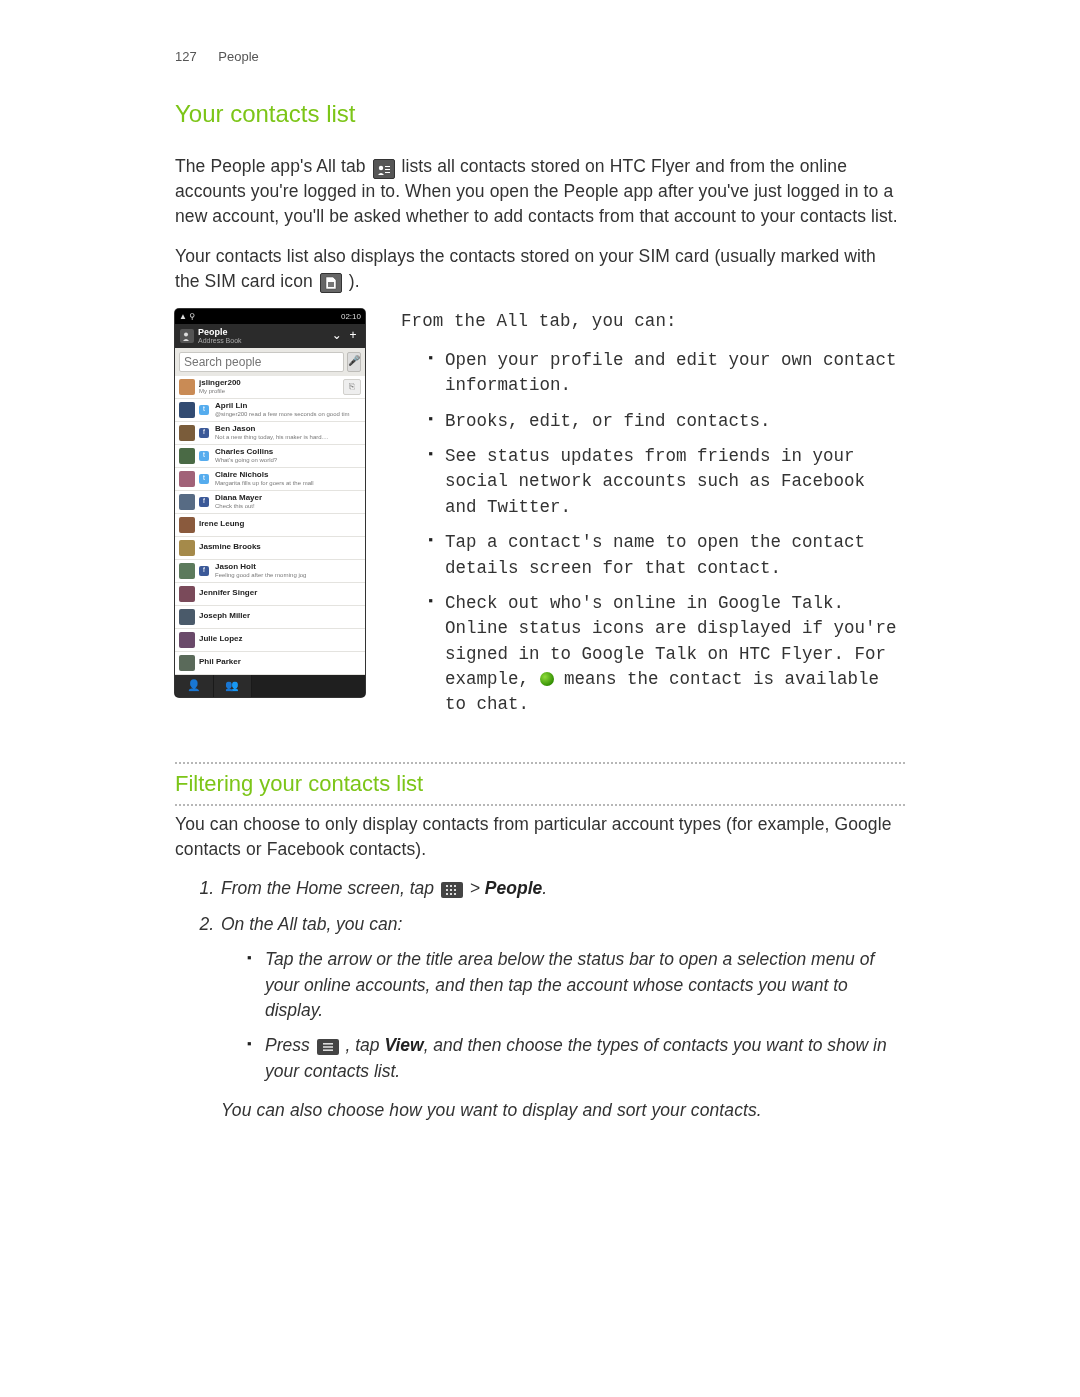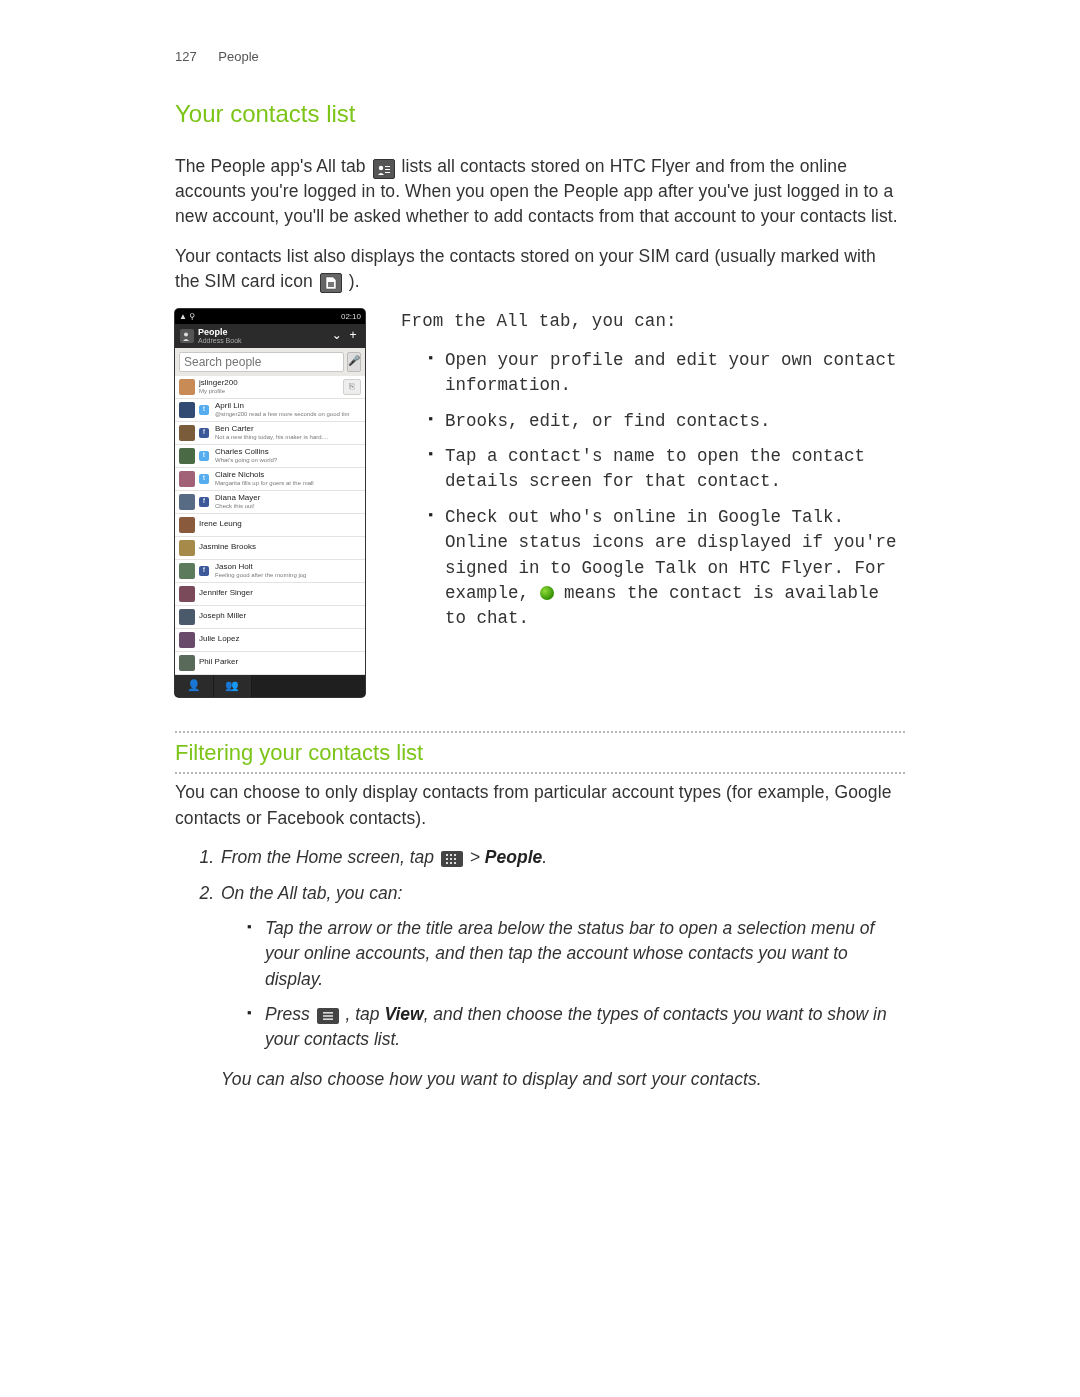--- a/index.html
+++ b/index.html
@@ -125,21 +125,21 @@
   .ph-title .acts span { display:inline-block; width:14px; text-align:center; font-size:12px; color:#fff; }
   .ph-search { display:flex; background:#e9e8e4; padding:4px; gap:3px; }
   .ph-search input {
     flex:1; border:1px solid #c9c8c4; border-radius:2px; font-size:12px; padding:2px 4px; color:#888; background:#fff;
   }
   .ph-search .vbtn { width:18px; background:#ddd; border:1px solid #bdbcb8; border-radius:2px; display:flex; align-items:center; justify-content:center; font-size:10px; color:#555;}
   .ph-list { background:#fff; color:#222; }
   .ph-row { display:flex; align-items:center; gap:4px; padding:2px 4px; border-bottom:1px solid #e4e3df; min-height:18px; }
   .ph-row .av { width:16px; height:16px; border-radius:2px; flex:0 0 16px; }
   .ph-row .txt { flex:1; line-height:1.05; overflow:hidden; }
-  .ph-row .nm { font-size:8px; font-weight:normal; color:#222; display:block; white-space:nowrap; overflow:hidden; text-overflow:ellipsis;}
+  .ph-row .nm { font-size:8px; font-weight:bold; color:#222; display:block; white-space:nowrap; overflow:hidden; text-overflow:ellipsis;}
   .ph-row .sub { font-size:6px; color:#7a7a7a; display:block; white-space:nowrap; overflow:hidden; text-overflow:ellipsis;}
   .ph-row .rbtn { width:16px; height:14px; background:#eee; border:1px solid #d1d0cc; border-radius:2px; font-size:8px; display:flex;align-items:center;justify-content:center; color:#777;}
   .ph-row .net { width:10px; height:10px; border-radius:2px; margin-right:2px; font-size:7px; display:flex;align-items:center;justify-content:center; color:#fff; }
   .net.fb { background:#3b5998; }
   .net.tw { background:#55acee; }
   .ph-bottom { display:flex; background:#2b2b2b; }
   .ph-bottom .tab { flex:1; height:22px; display:flex; align-items:center; justify-content:center; border-right:1px solid #1a1a1a; color:#9aa; font-size:11px; }
   .ph-bottom .tab:last-child { border-right:none; }
   .strong { font-weight: bold; color:#222; }
   .note { margin-top: 14px; }
@@ -226,21 +226,21 @@
               <div class="net tw">t</div>
               <div class="txt">
                 <span class="nm">April Lin</span>
                 <span class="sub">@singer200 read a few more seconds on good tim</span>
               </div>
             </div>
             <div class="ph-row">
               <div class="av" style="background: rgb(122, 92, 58);"></div>
               <div class="net fb">f</div>
               <div class="txt">
-                <span class="nm">Ben Carter</span>
+                <span class="nm">Ben Jason</span>
                 <span class="sub">Not a new thing today, his maker is hard....</span>
               </div>
             </div>
             <div class="ph-row">
               <div class="av" style="background: rgb(74, 106, 69);"></div>
               <div class="net tw">t</div>
               <div class="txt">
                 <span class="nm">Charles Collins</span>
                 <span class="sub">What's going on world?</span>
               </div>
@@ -312,20 +312,21 @@
           <div class="tab" style="flex:3;background:#1f1f1f"></div>
         </div>
       </div>
     </div>
 
     <div class="right">
       <p>From the All tab, you can:</p>
       <ul>
         <li>Open your profile and edit your own contact information.</li>
         <li>Brooks, edit, or find contacts.</li>
+        <li>See status updates from friends in your social network accounts such as Facebook and Twitter.</li>
         <li>Tap a contact's name to open the contact details screen for that contact.</li>
         <li>
           <span>Check out who's online in Google Talk. Online status icons are displayed if you're signed in to Google Talk on HTC Flyer. For example, </span>
           <span class="dot-online"></span>
           <span> means the contact is available to chat.</span>
         </li>
       </ul>
     </div>
   </div>
 

